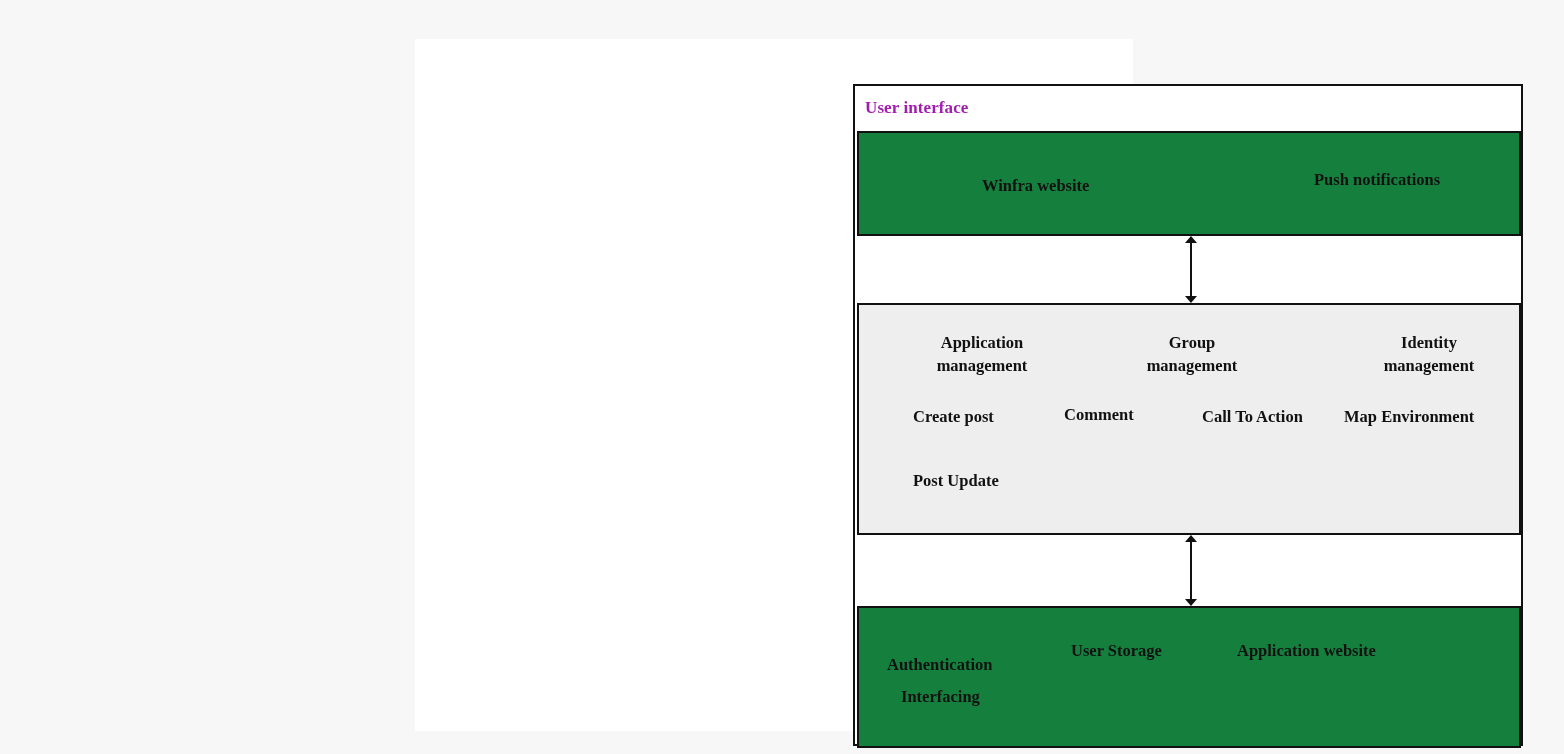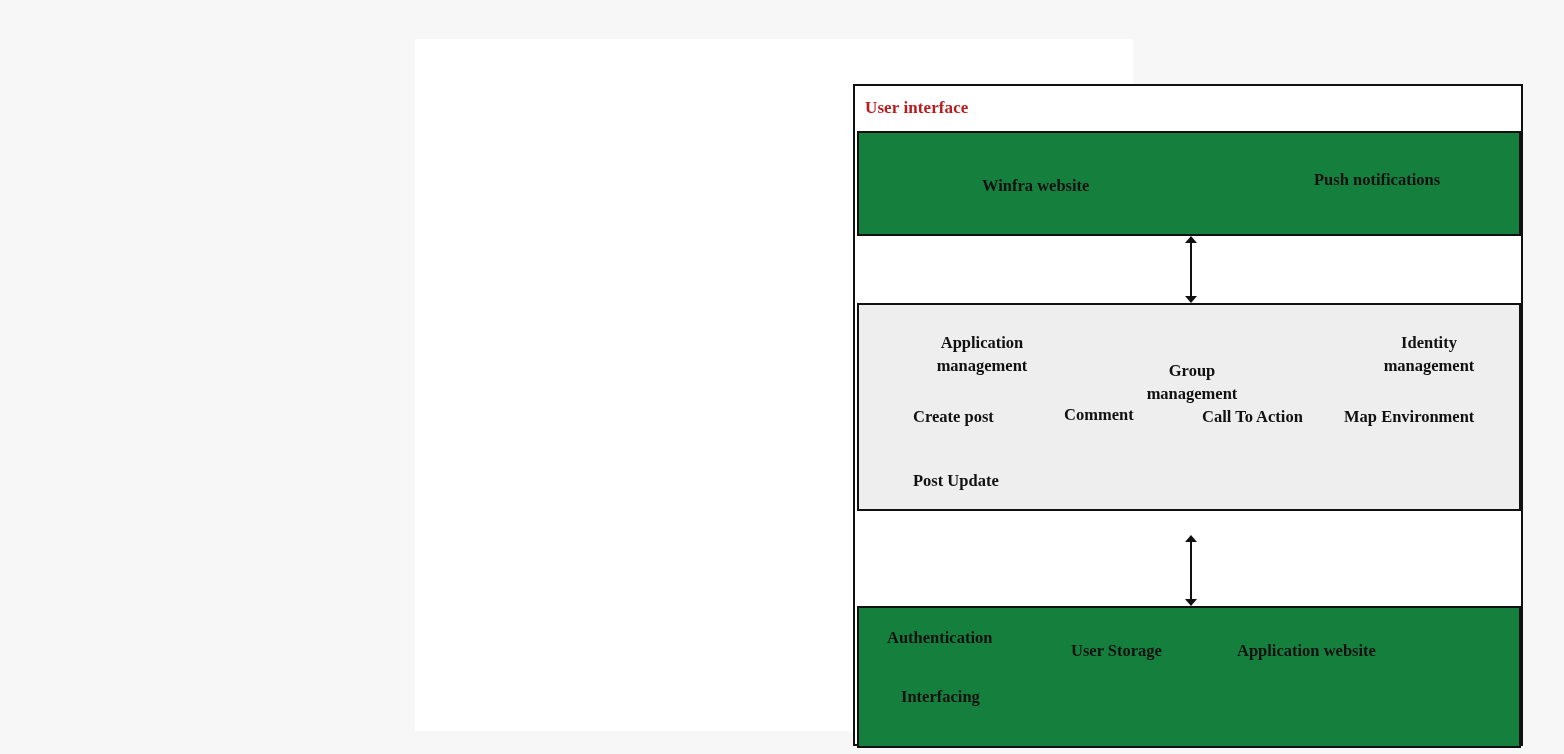--- a/index.html
+++ b/index.html
@@ -42,21 +42,21 @@
     position: absolute;
     left: 0;
     width: 100%;
     box-sizing: border-box;
     background: #ffffff;
   }
   .layer-caption {
     position: absolute;
     font-weight: bold;
     font-size: 17px;
-    color: #b91c1c;
+    color: #a21caf;
     white-space: nowrap;
     letter-spacing: 0.1px;
   }
 
   
   .component-box {
     position: absolute;
     box-sizing: border-box;
     border: 2px solid #111111;
     background: #15803d;
@@ -126,28 +126,28 @@
       <span class="service-label" style="left:440px; top:36px;margin-left:15px;">Push notifications</span>
     </div>
 
     <div class="connector-arrow" style="left:330px; top:150px; height:67px;">
       <span class="head up"></span>
       <span class="shaft"></span>
       <span class="head down"></span>
     </div>
 
 
-    <div class="component-box shaded" style="left:2px; top:217px; width:664px; height:208px;">
+    <div class="component-box shaded" style="left:2px; top:217px; width:664px; height:232px;">
 
       <span class="service-label two-line" style="left:48px; top:27px; width:150px;">
         <span>Application</span><br>
         <span>management</span>
       </span>
 
-      <span class="service-label two-line" style="left:258px; top:27px; width:150px;margin-top:28px;">
+      <span class="service-label two-line" style="left:258px; top:27px; width:150px;">
         <span>Group</span><br>
         <span>management</span>
       </span>
 
       <span class="service-label two-line" style="left:495px; top:27px; width:150px;">
         <span>Identity</span><br>
         <span>management</span>
       </span>
 
       <span class="service-label" style="left:54px; top:101px;">Create post</span>
@@ -162,20 +162,20 @@
     </div>
 
     <div class="connector-arrow" style="left:330px; top:449px; height:71px;">
       <span class="head up"></span>
       <span class="shaft"></span>
       <span class="head down"></span>
     </div>
 
 
     <div class="component-box" style="left:2px; top:520px; width:664px; height:142px;">
-      <span class="service-label" style="left:28px; top:19px;">Authentication</span>
+      <span class="service-label" style="left:28px; top:46px;">Authentication</span>
       <span class="service-label" style="left:212px; top:32px;">User Storage</span>
       <span class="service-label" style="left:378px; top:32px;">Application website</span>
       <span class="service-label" style="left:42px; top:78px;">Interfacing</span>
     </div>
 
   </div>
 </div>
 
 </body></html>

